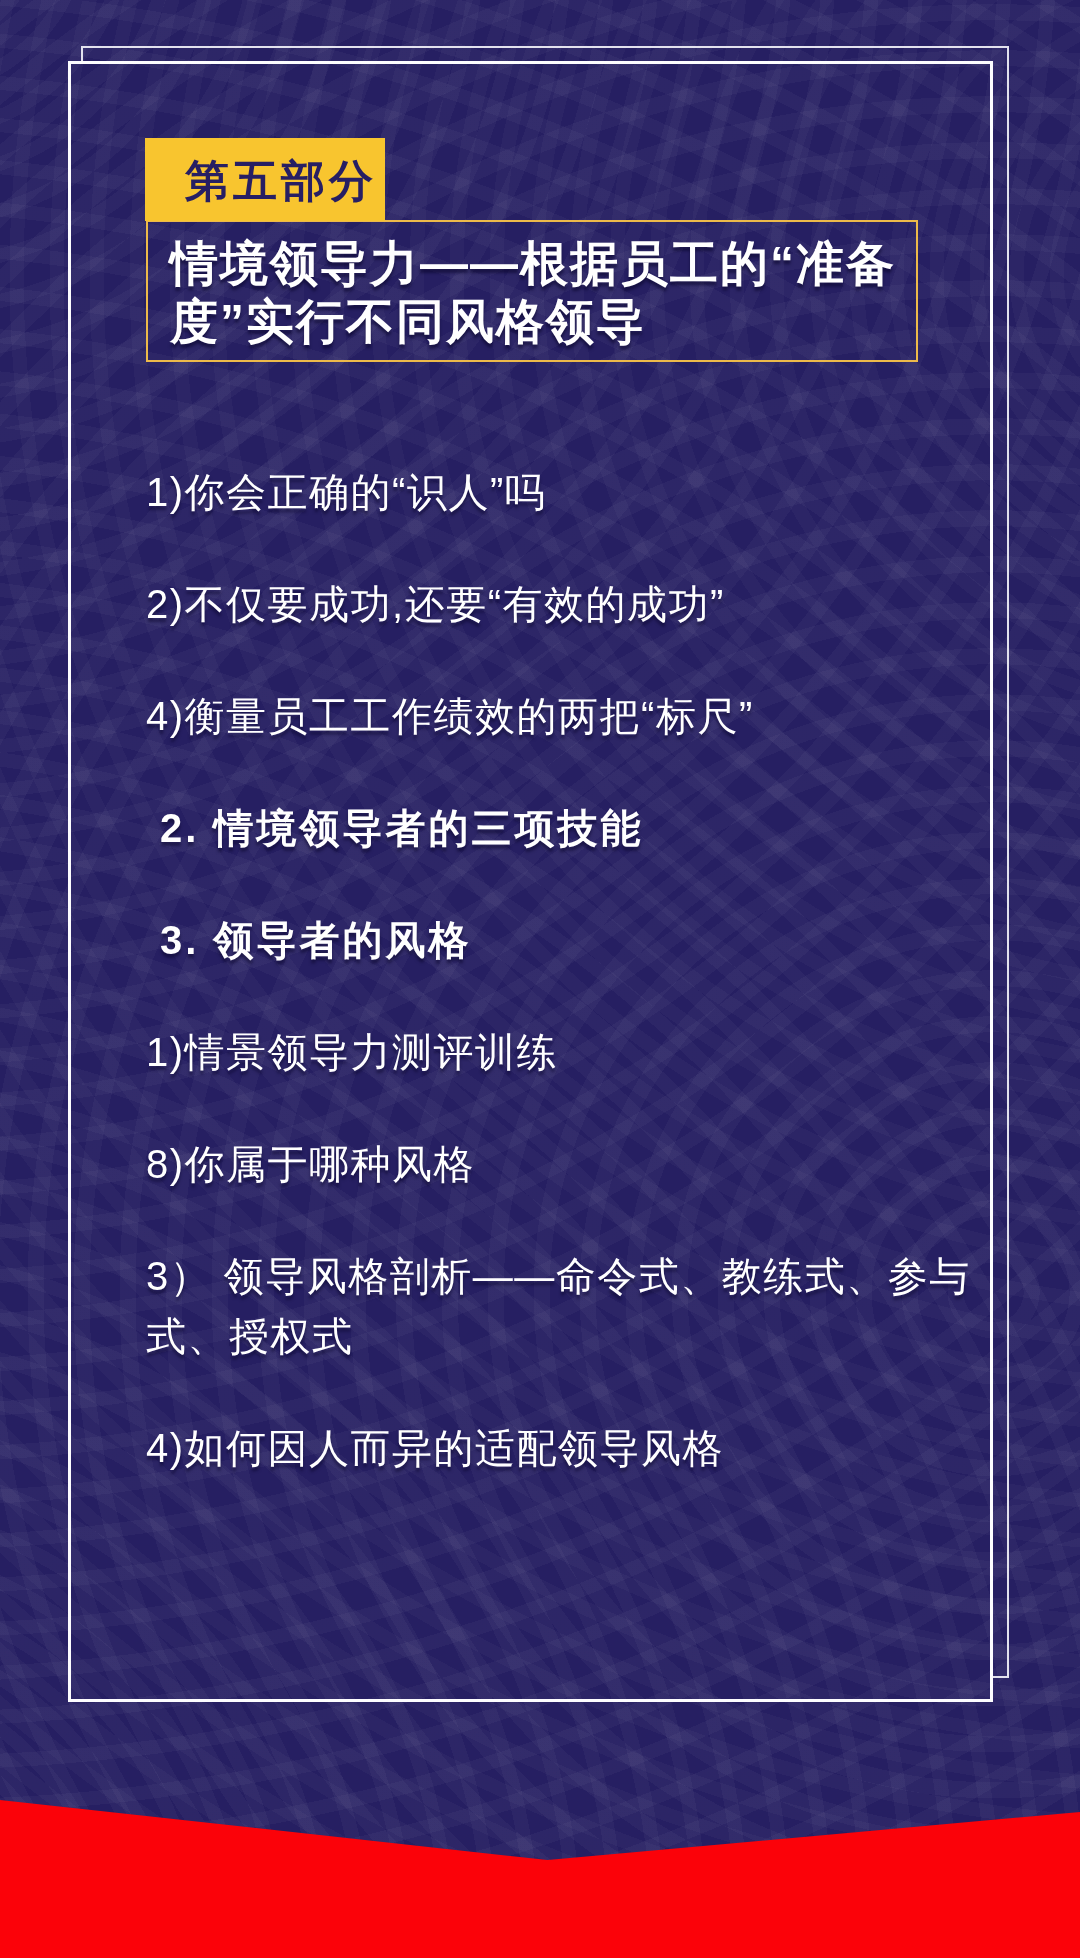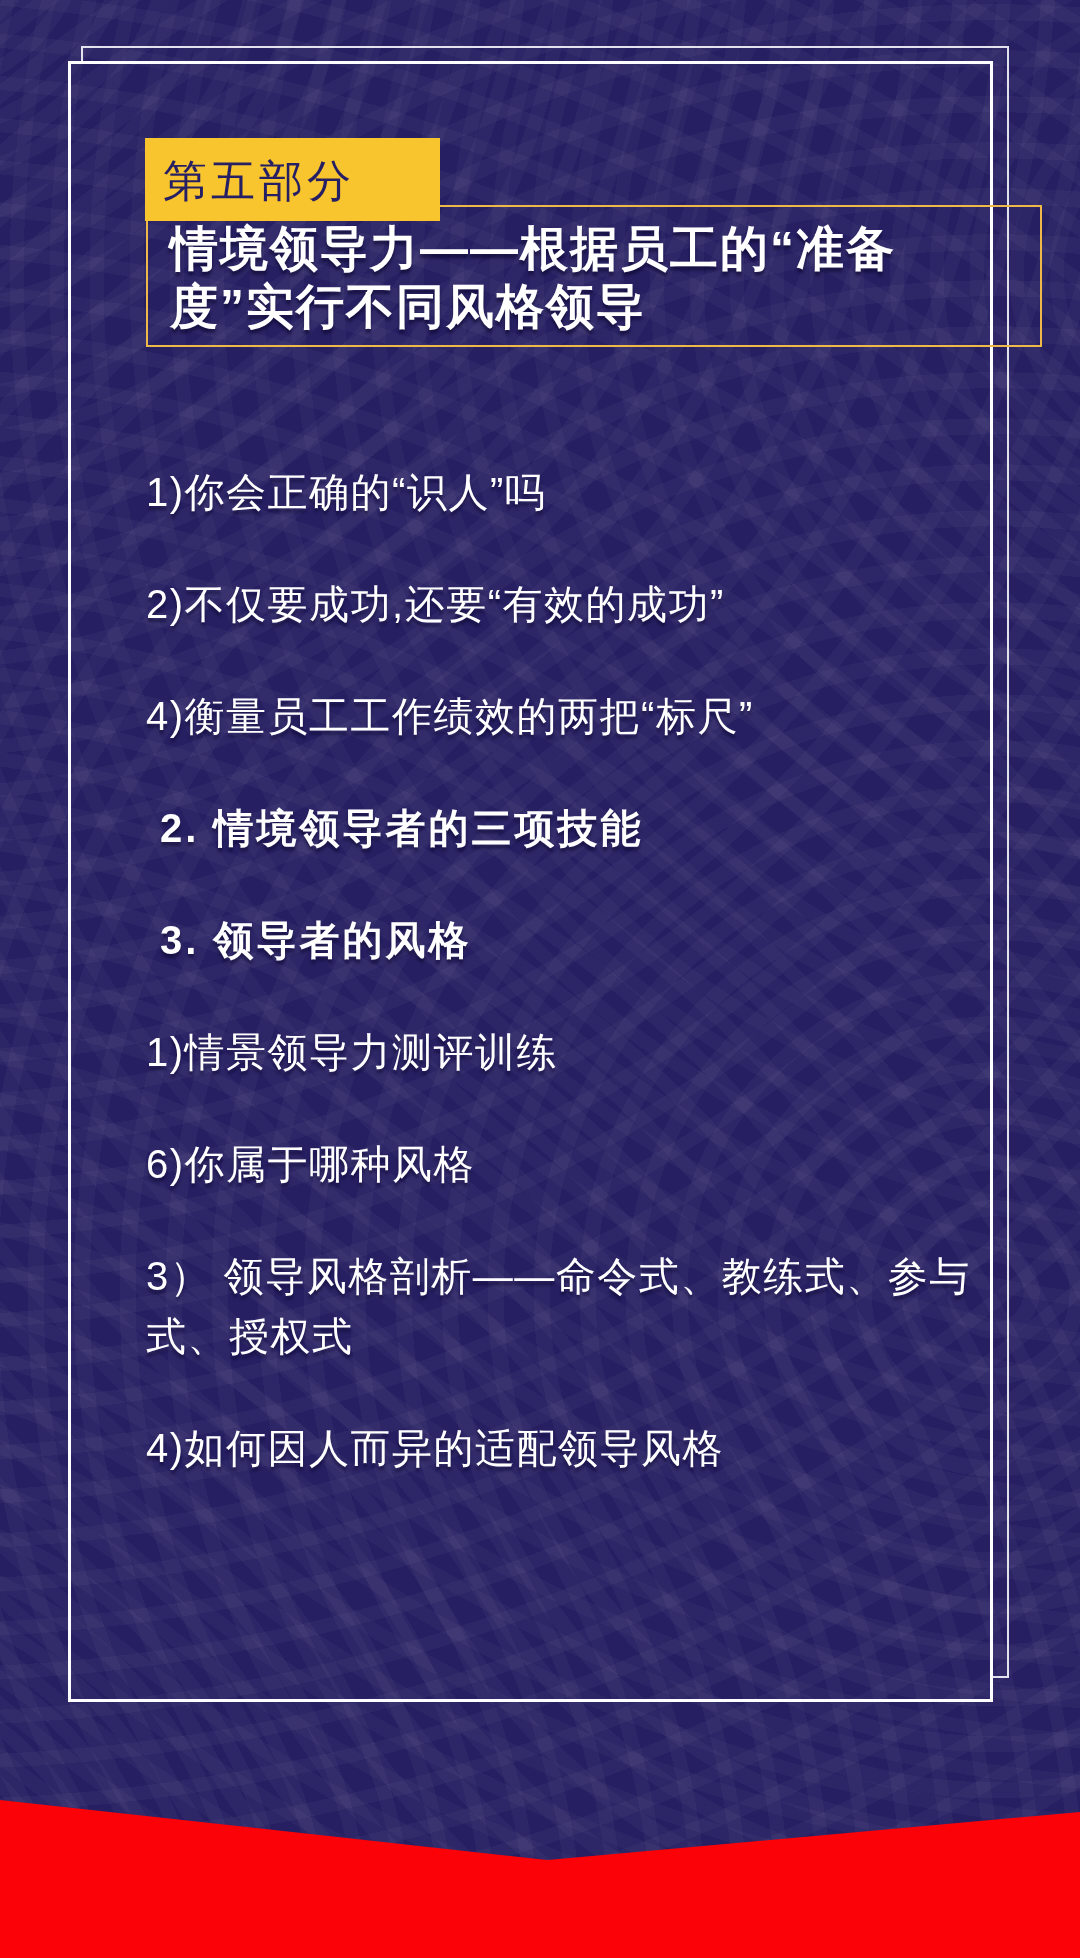--- a/index.html
+++ b/index.html
@@ -26,29 +26,29 @@
       repeating-radial-gradient(circle at 112% 14%, rgba(255,255,255,0) 0 26px, rgba(255,255,255,.028) 26px 40px),
       repeating-radial-gradient(circle at 92% 66%,  rgba(255,255,255,0) 0 30px, rgba(255,255,255,.03) 30px 46px),
       repeating-radial-gradient(circle at -16% 100%,rgba(255,255,255,0) 0 28px, rgba(255,255,255,.03) 28px 42px);
   }
   .outer-frame-svg{position:absolute;left:0;top:0;width:1080px;height:1958px;}
   .main-frame{
     position:absolute;left:68px;top:61px;width:925px;height:1641px;
     border:3px solid var(--frame);
   }
   .badge{
-    position:absolute;left:145px;top:138px;width:295px;height:83px;
+    position:absolute;left:145px;top:138px;width:240px;height:83px;
     background:var(--yellow);
     color:var(--badge-text);
-    font-size:44px;font-weight:normal;letter-spacing:4px;
-    line-height:86px;padding-left:18px;
+    font-size:44px;font-weight:bold;letter-spacing:4px;
+    line-height:86px;padding-left:40px;
     z-index:3;
   }
   .title-box{
-    position:absolute;left:146px;top:205px;width:896px;height:142px;
+    position:absolute;left:146px;top:220px;width:772px;height:142px;
     border:2px solid var(--title-border);
     z-index:2;
   }
   .title-text{
     padding:13px 0 0 22px;
     color:var(--text);
     font-size:48px;font-weight:bold;letter-spacing:2px;line-height:58px;
     text-shadow:0 4px 3px rgba(8,4,40,.55);
     white-space:nowrap;
   }
@@ -95,21 +95,21 @@
   </div>
 </div>
 
 <div class="outline">
   <div class="item">1)你会正确的“识人”吗</div>
   <div class="item">2)不仅要成功,还要“有效的成功”</div>
   <div class="item">4)衡量员工工作绩效的两把“标尺”</div>
   <div class="item bold">2. 情境领导者的三项技能</div>
   <div class="item bold">3. 领导者的风格</div>
   <div class="item">1)情景领导力测评训练</div>
-  <div class="item">6)你属于哪种风格</div>
+  <div class="item">8)你属于哪种风格</div>
   <div class="item">
     <div class="wrap-line">3） 领导风格剖析——命令式、教练式、参与</div>
     <div class="wrap-line">式、授权式</div>
   </div>
   <div class="item">4)如何因人而异的适配领导风格</div>
 </div>
 
 <div class="red-footer"></div>
 
 </body></html>

